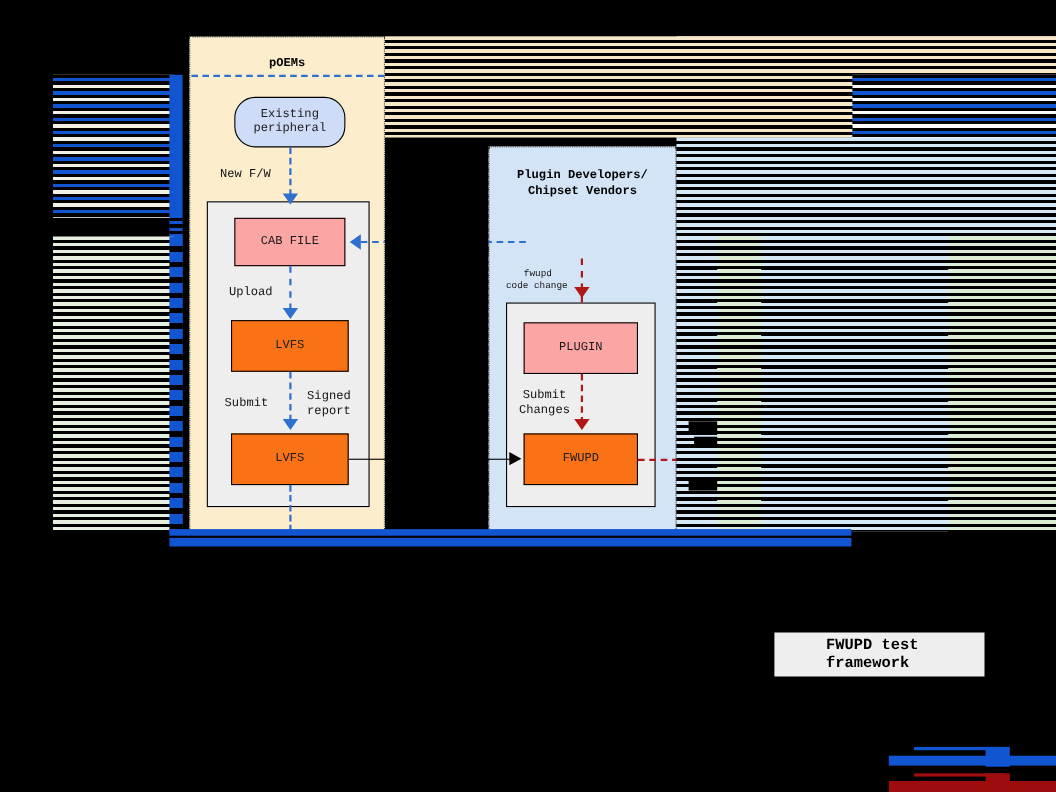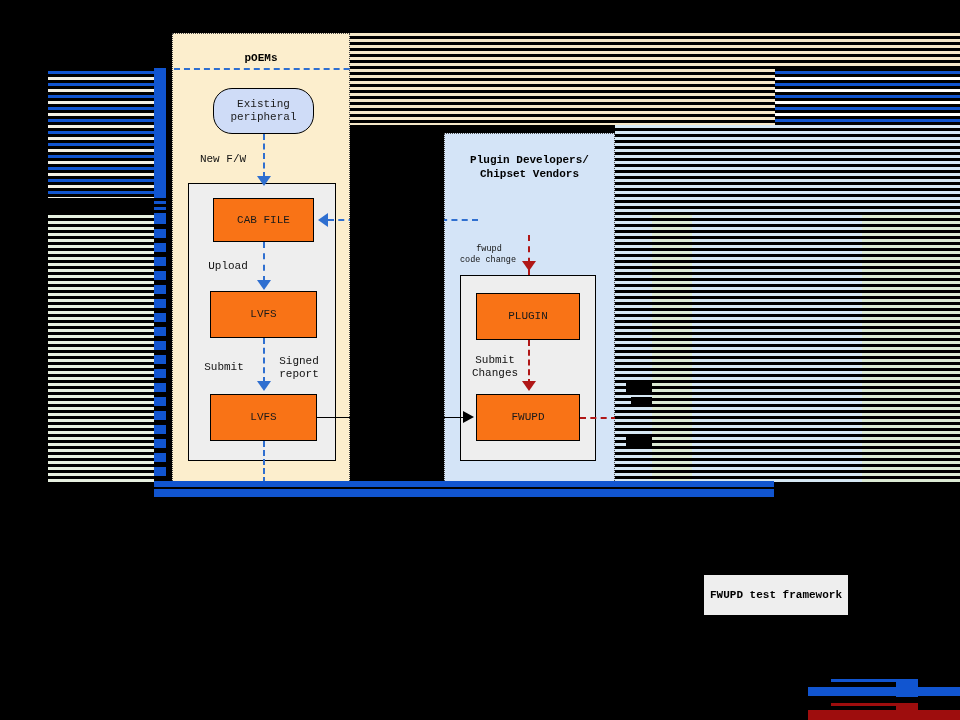--- a/index.html
+++ b/index.html
@@ -10,21 +10,21 @@
   .panel{position:absolute;border:1px dotted #444;box-sizing:border-box;}
   .panel-title{position:absolute;left:0;right:0;text-align:center;font-weight:bold;
                font-size:11px;color:#000;line-height:13px;}
   .inner-box{position:absolute;background:#eeeeee;border:1px solid #000;box-sizing:border-box;}
 
   
   .node{position:absolute;border:1px solid #000;box-sizing:border-box;display:flex;
         align-items:center;justify-content:center;text-align:center;
         font-size:11px;color:#1a1a1a;line-height:13px;}
   .n-blue{background:#cfdcf7;border-radius:19px;}
-  .n-pink{background:#f97316;}
+  .n-pink{background:#fca5a5;}
   .n-green{background:#f97316;}
 
   
   .lbl{position:absolute;font-size:11px;color:#111;line-height:13px;text-align:center;}
   .lbl-sm{position:absolute;font-size:8.5px;color:#111;line-height:10px;text-align:center;}
 
   
   .vdash{position:absolute;width:0;border-left:2px dashed #2f6fd0;}
   .vdash-red{position:absolute;width:0;border-left:2px dashed #b01717;}
   .hdash{position:absolute;height:0;border-top:2px dashed #2f6fd0;}
@@ -40,21 +40,21 @@
   
   .scan{position:absolute;pointer-events:none;}
   .scan-blk{background:repeating-linear-gradient(to bottom,
             rgba(0,0,0,1) 0px, rgba(0,0,0,1) 3px,
             rgba(0,0,0,0) 3px, rgba(0,0,0,0) 6px);}
   .blackbar{position:absolute;background:#000;}
   .blueband{position:absolute;background:#1155d0;}
   .redband{position:absolute;background:#9e0d0d;}
 
   .legend-box{position:absolute;background:#eeeeee;display:flex;align-items:center;
-              justify-content:center;font-size:11px;font-weight:bold;color:#000;}
+              justify-content:center;font-size:14px;font-weight:bold;color:#000;padding-left:47px;}
 </style>
 </head>
 <body>
 
 <div id="stage">
 
   <div class="panel" style="left:124px;top:33px;width:178px;height:450px;background:#fceecd;">
     <div class="panel-title" style="top:18px;">pOEMs</div>
   </div>
 

